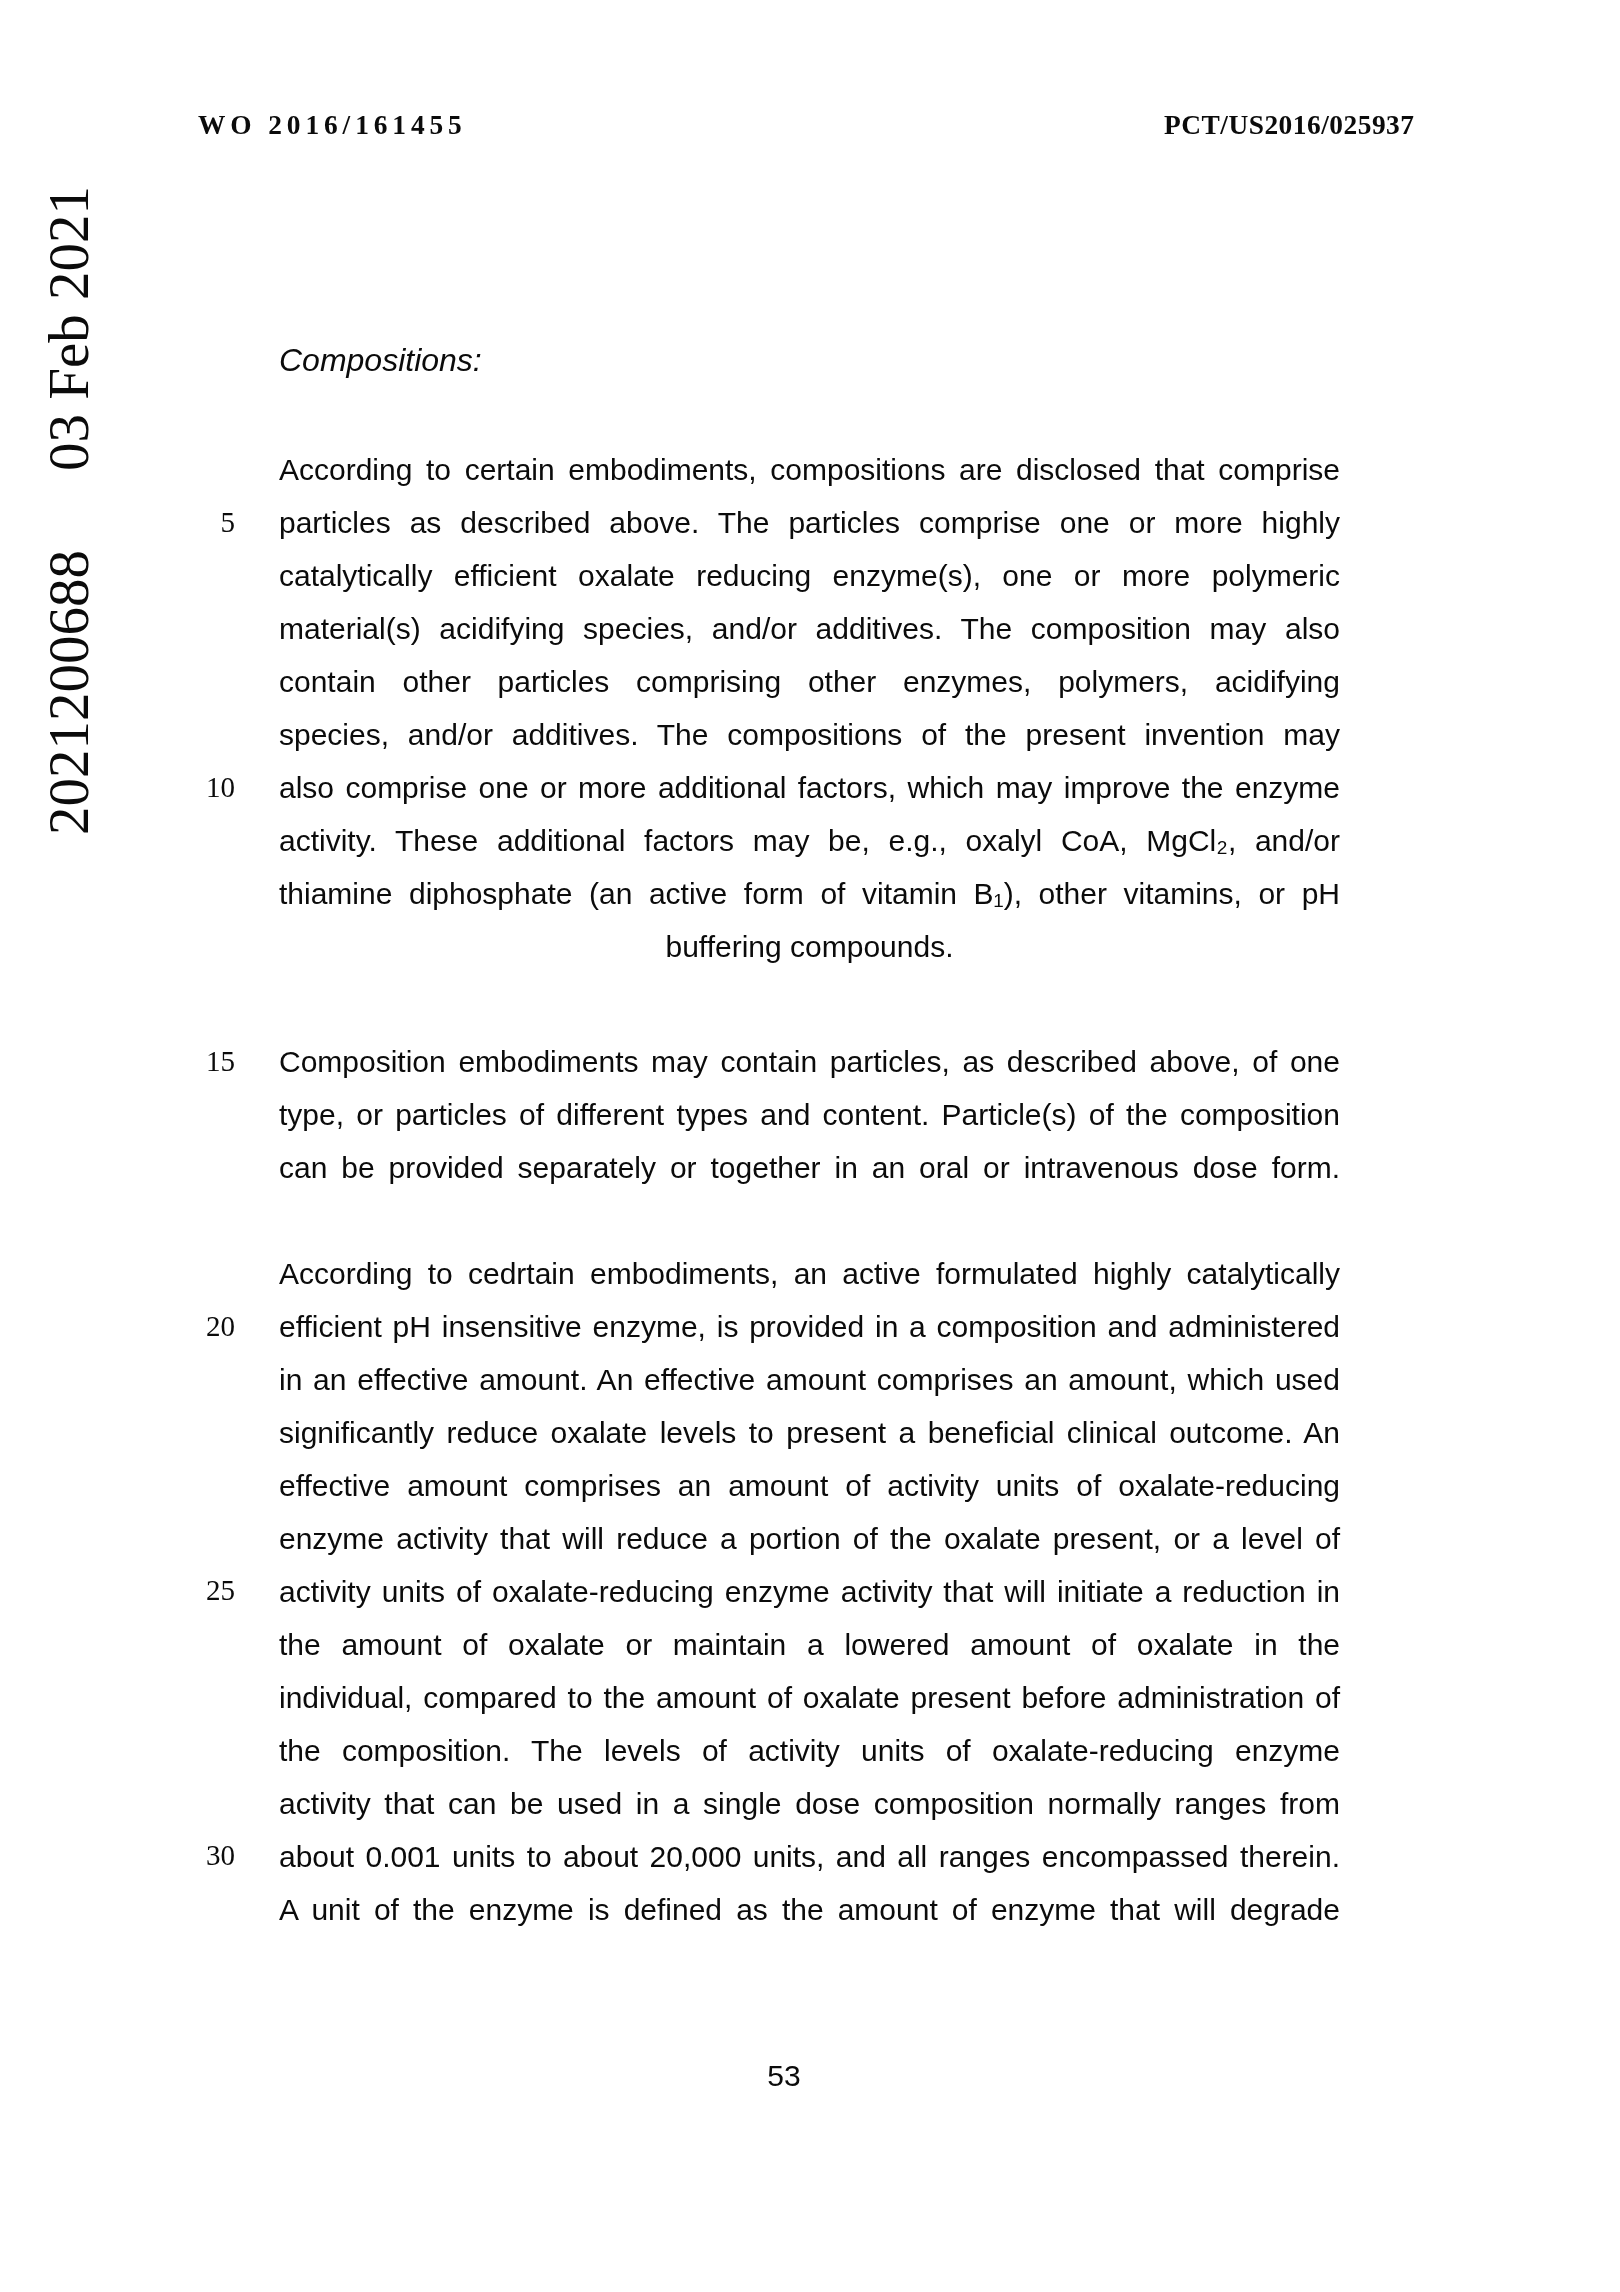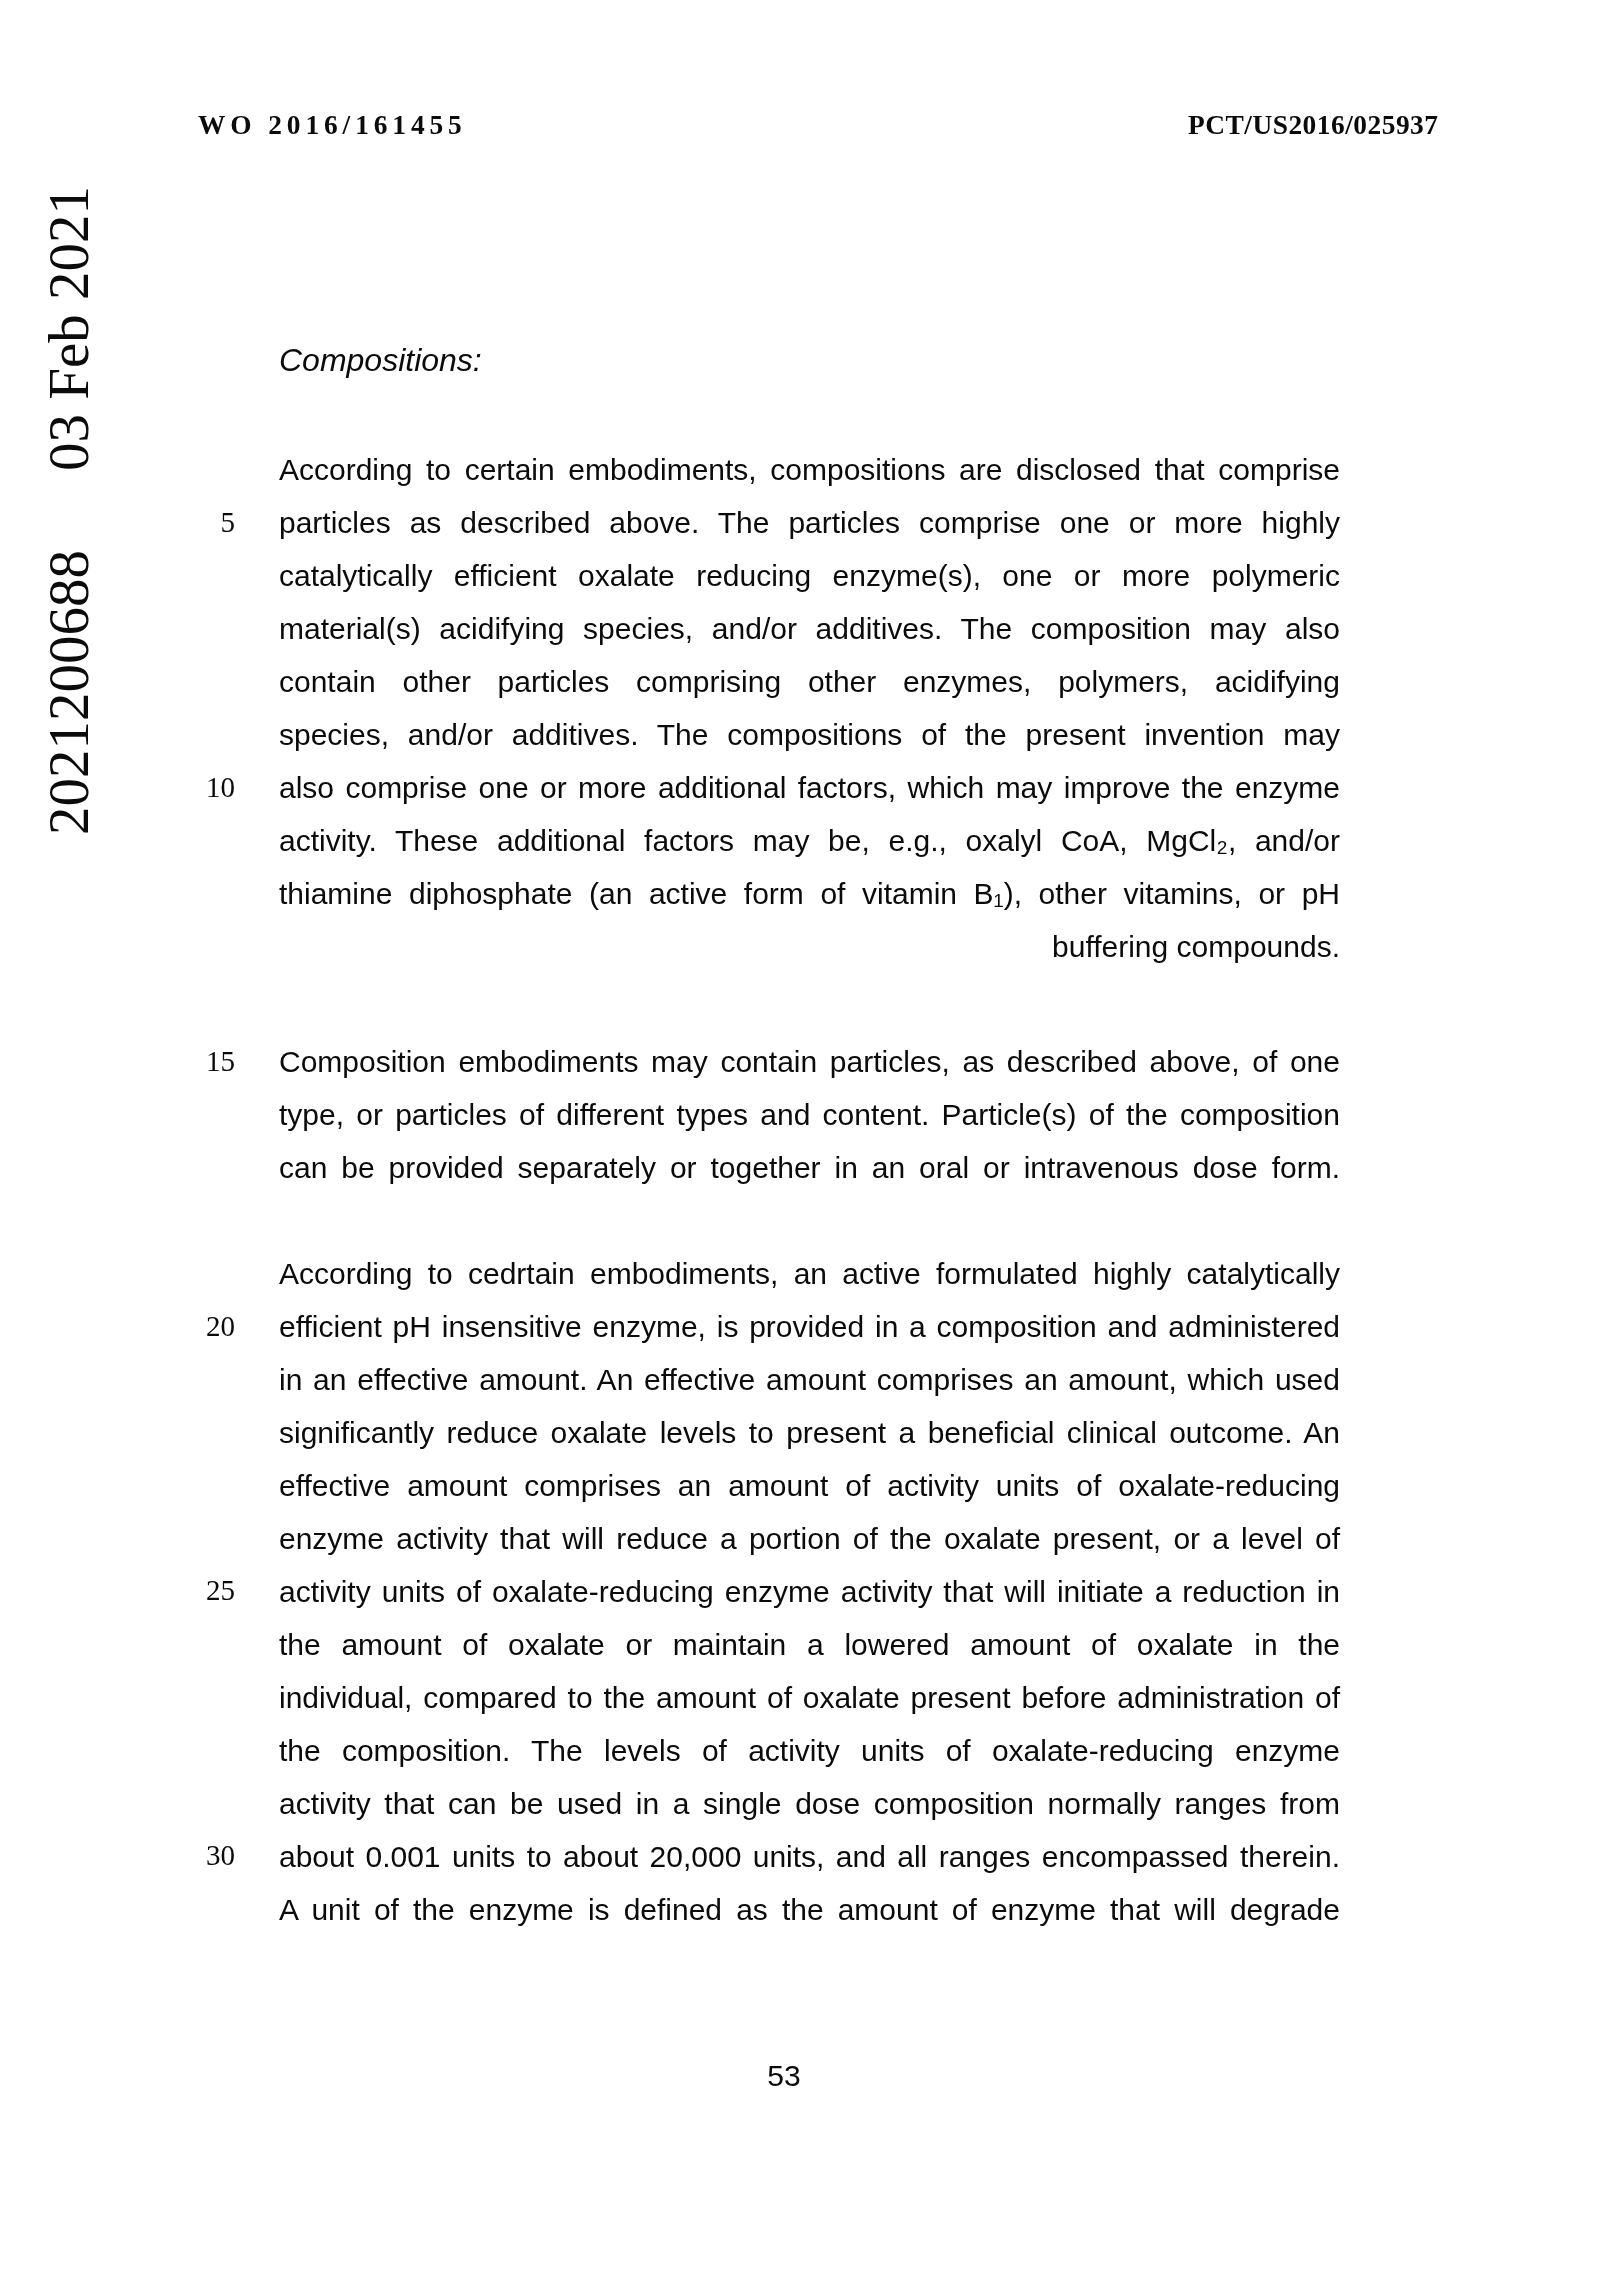--- a/index.html
+++ b/index.html
@@ -12,39 +12,39 @@
     overflow:hidden;
   }
   .hdr{
     position:absolute;top:110px;
     font-family:"Liberation Serif",serif;
     font-weight:bold;font-size:27.4px;line-height:31px;
     white-space:nowrap;
     margin-left:12px;
   }
   .hdr-left{left:186px;letter-spacing:4.9px;}
-  .hdr-right{left:1176px;letter-spacing:0.5px;}
+  .hdr-right{left:1152px;letter-spacing:0.5px;}
   .stamp{
     position:absolute;left:38px;top:835px;
     width:649px;height:61px;
     transform:rotate(-90deg);transform-origin:0 0;
     display:flex;justify-content:space-between;align-items:flex-end;
     font-family:"Liberation Serif",serif;
     font-size:57px;line-height:61px;
     white-space:nowrap;
   }
   .heading{
     position:absolute;left:279px;top:334px;
     font-size:32px;font-style:italic;line-height:53px;
   }
   .para{
     position:absolute;left:279px;width:1061px;
     font-size:30px;line-height:53px;
   }
-  .ln{text-align:right;}
+  .ln{text-align:center;}
   .j{text-align:justify;text-align-last:justify;}
   .num{
     position:absolute;left:137px;width:98px;
     text-align:right;
     font-family:"Liberation Serif",serif;
     font-size:29px;line-height:53px;
   }
   .pageno{
     position:absolute;left:0;top:2056px;width:1568px;
     text-align:center;font-size:30px;line-height:39px;

